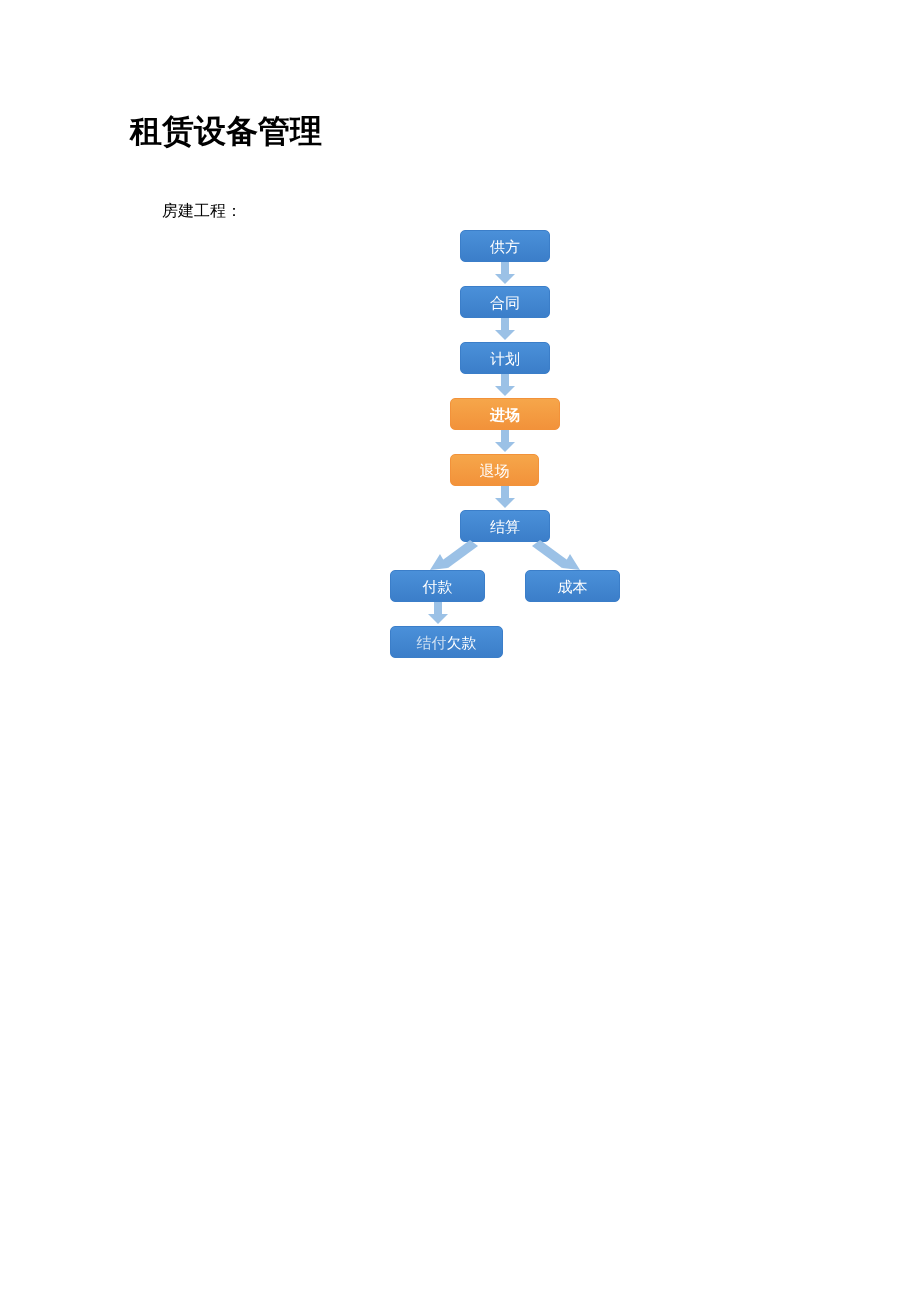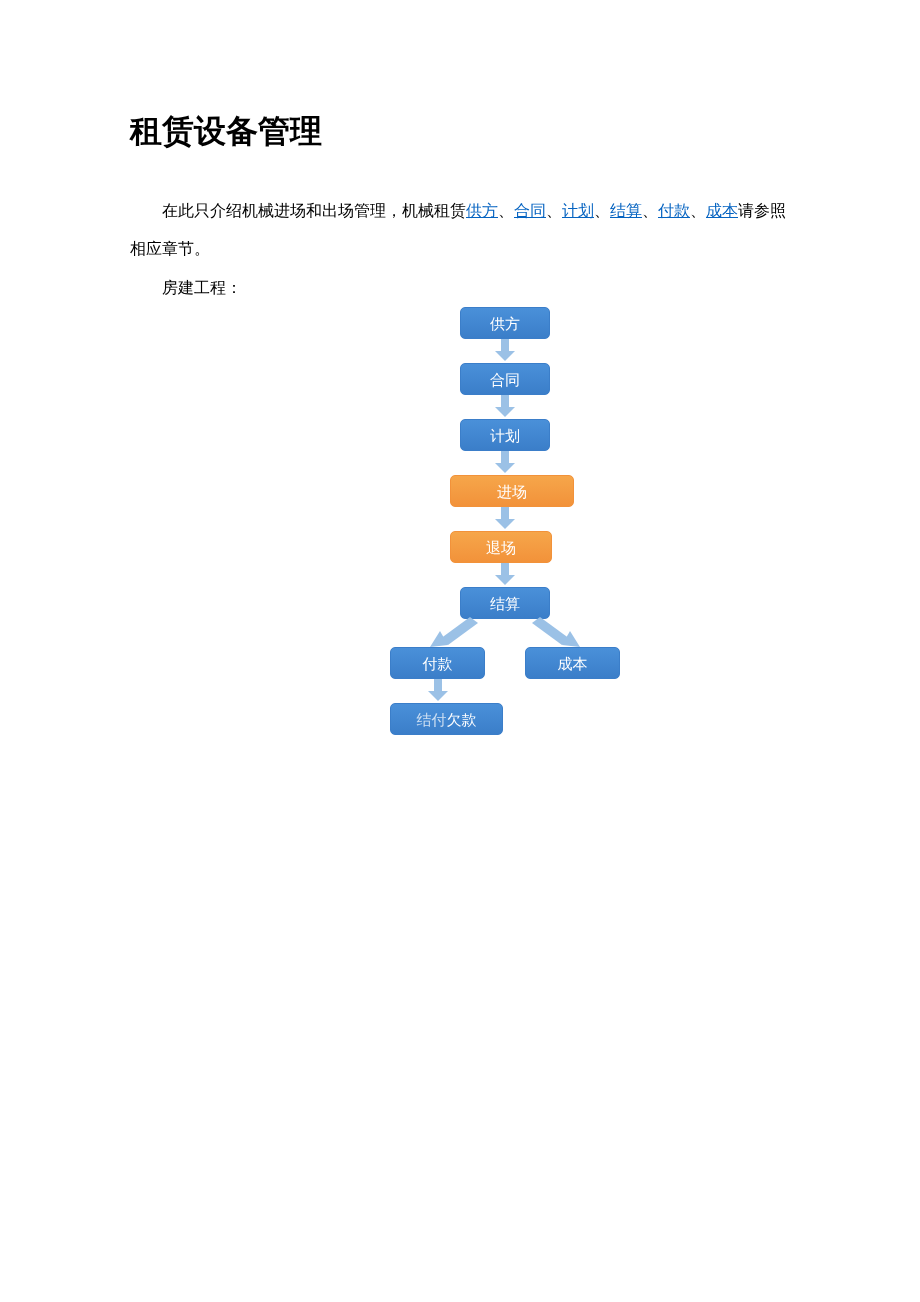--- a/index.html
+++ b/index.html
@@ -75,23 +75,20 @@
   .light-txt { color:#cfe0f2; }
 </style>
 </head>
 <body>
 
 <div class="page">
 
 
   <div class="h2">租赁设备管理</div>
 
-  <p class="body-text para indent">
-    <span>在此只介绍机械进场和出场管理，机械租赁</span><a href="#" class="link">供方</a><span>、</span><a href="#" class="link">合同</a><span>、</span><a href="#" class="link">计划</a><span>、</span><a href="#" class="link">结算</a><span>、</span><a href="#" class="link">付款</a><span>、</span><a href="#" class="link">成本</a><span>请参照相应章节。</span>
-  </p>
 
   <p class="body-text para indent">房建工程：</p>
 
   <div class="flowchart">
 
     <div class="node blue" style="left:180px; top:0px; width:90px;">供方</div>
 
     <svg style="position:absolute; left:215px; top:32px;" width="20" height="24">
       <rect x="6" y="0" width="8" height="12" fill="#9bc1e6"></rect>
       <polygon points="0,12 20,12 10,22" fill="#9bc1e6"></polygon>
@@ -104,28 +101,28 @@
       <polygon points="0,12 20,12 10,22" fill="#9bc1e6"></polygon>
     </svg>
 
     <div class="node blue" style="left:180px; top:112px; width:90px;">计划</div>
 
     <svg style="position:absolute; left:215px; top:144px;" width="20" height="24">
       <rect x="6" y="0" width="8" height="12" fill="#9bc1e6"></rect>
       <polygon points="0,12 20,12 10,22" fill="#9bc1e6"></polygon>
     </svg>
 
-    <div class="node orange" style="left:170px; top:168px; width:124px;">进场</div>
+    <div class="node orange" style="left:170px; top:168px; width:110px;font-weight:bold;">进场</div>
 
     <svg style="position:absolute; left:215px; top:200px;" width="20" height="24">
       <rect x="6" y="0" width="8" height="12" fill="#9bc1e6"></rect>
       <polygon points="0,12 20,12 10,22" fill="#9bc1e6"></polygon>
     </svg>
 
-    <div class="node orange" style="left:170px; top:224px; width:102px;">退场</div>
+    <div class="node orange" style="left:170px; top:224px; width:89px;">退场</div>
 
     <svg style="position:absolute; left:215px; top:256px;" width="20" height="24">
       <rect x="6" y="0" width="8" height="12" fill="#9bc1e6"></rect>
       <polygon points="0,12 20,12 10,22" fill="#9bc1e6"></polygon>
     </svg>
 
     <div class="node blue" style="left:180px; top:280px; width:90px;">结算</div>
 
     <svg style="position:absolute; left:150px; top:310px;" width="50" height="30">
       <polygon points="40,0 48,6 18,28 10,22" fill="#9bc1e6"></polygon>

